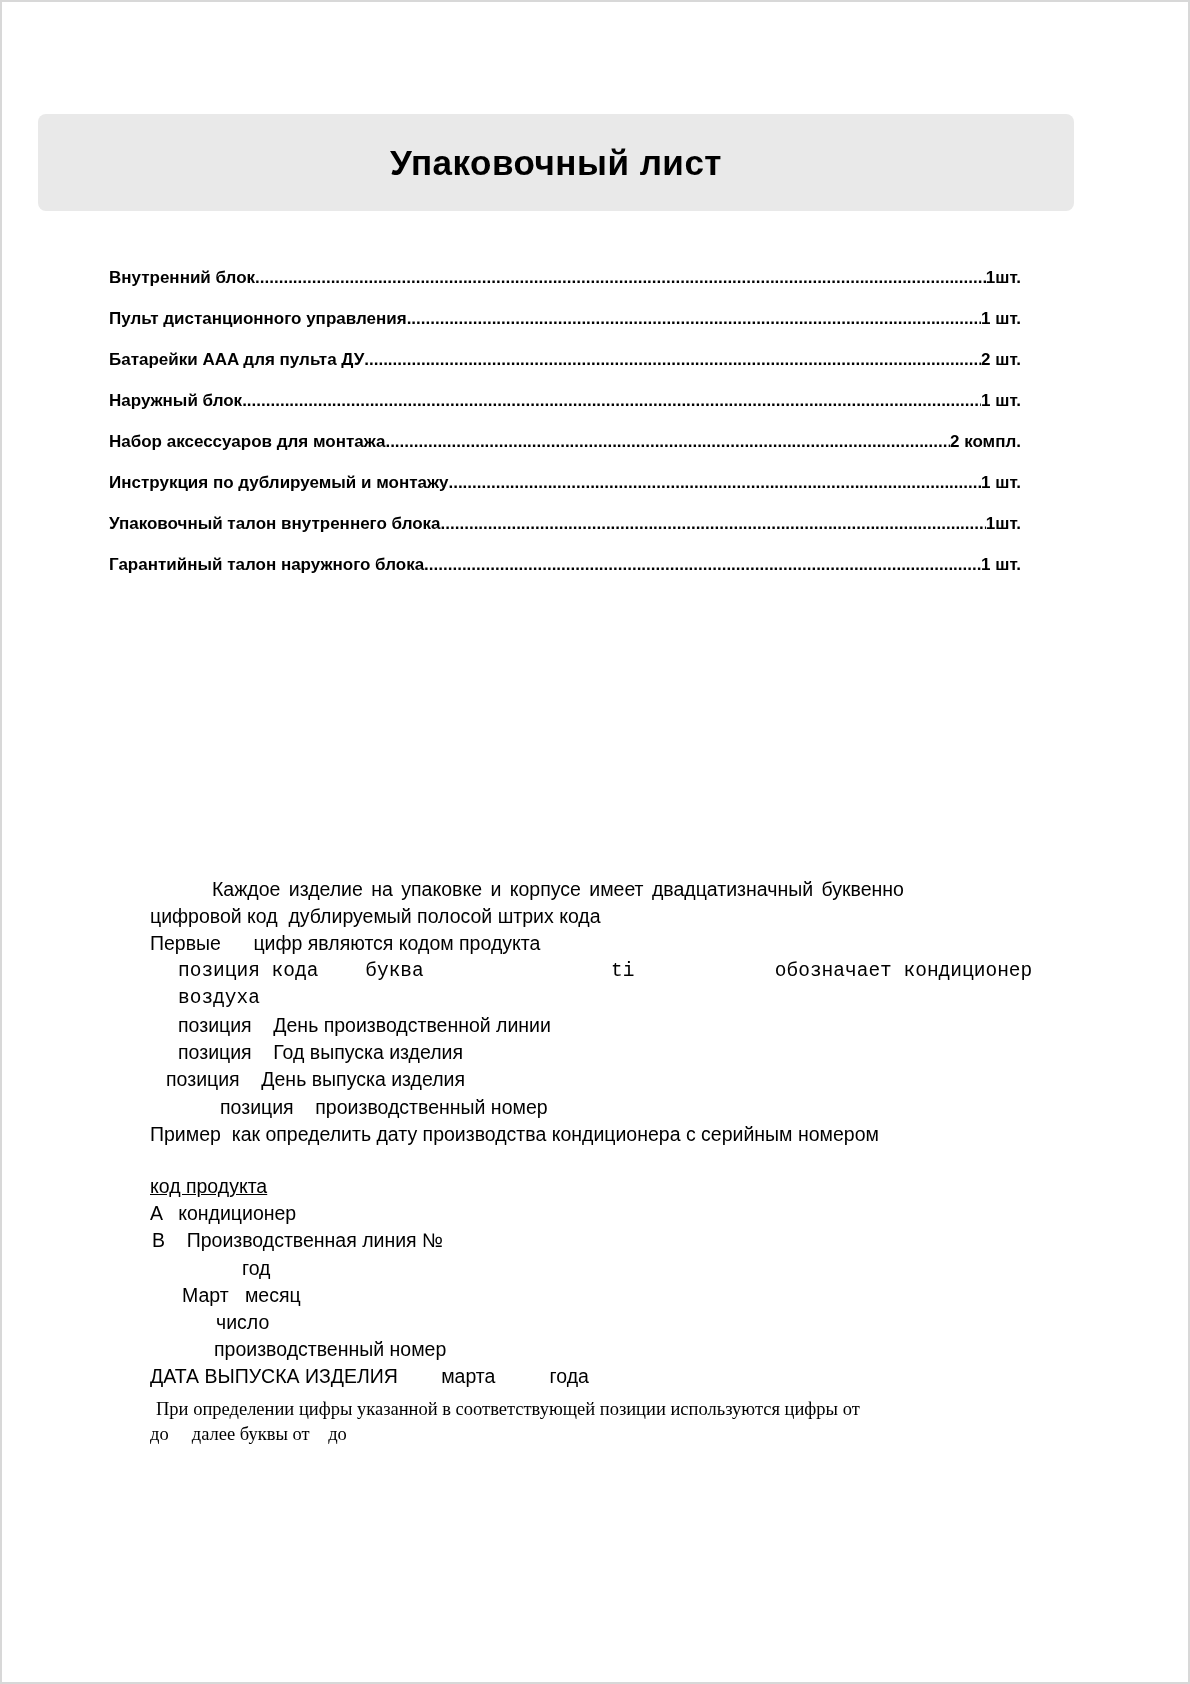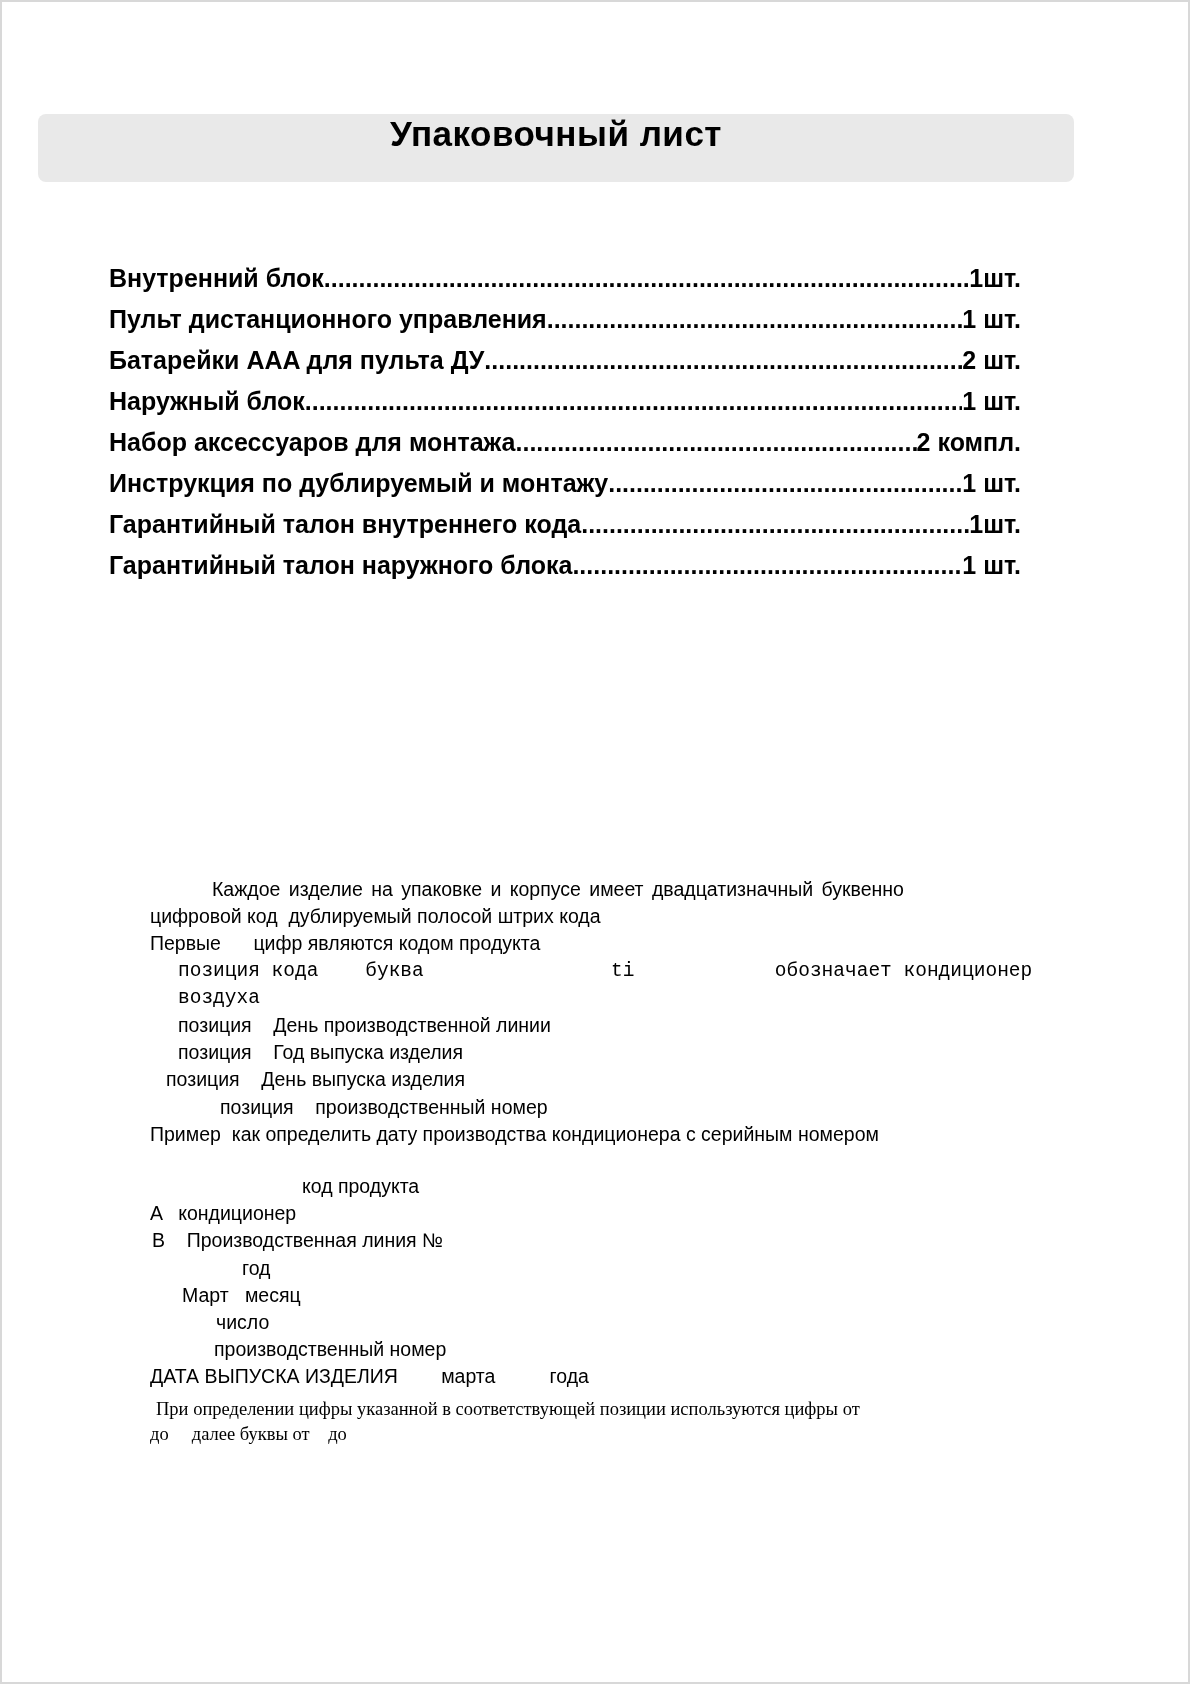--- a/index.html
+++ b/index.html
@@ -16,44 +16,44 @@
     inset: 0;
     border: 2px solid #d8d8d8;
     background: #fff;
   }
   
   .banner {
     position: absolute;
     left: 36px;
     top: 112px;
     width: 1036px;
-    height: 68px;
+    height: 97px;
     background: #e9e9e9;
     border-radius: 8px;
     display: flex;
-    align-items: flex-start;
+    align-items: center;
     justify-content: center;
   }
   .banner h1 {
     font-size: 35px;
     font-weight: bold;
     letter-spacing: 0.5px;
     color: #000;
   }
   
   .packing-list {
     position: absolute;
     left: 107px;
     top: 264px;
     width: 912px;
   }
   .row {
     display: flex;
     align-items: baseline;
-    font-size: 25px;
+    font-size: 17px;
     font-weight: bold;
     height: 41px;
     line-height: 24px;
   }
   .row .label { white-space: nowrap; }
   .row .leader {
     flex: 1;
     min-width: 0;
     overflow: hidden;
     white-space: nowrap;
@@ -112,42 +112,42 @@
       <span class="label">Набор аксессуаров для монтажа</span>
       <span class="leader"></span>
       <span class="qty">2 компл.</span>
     </div>
     <div class="row">
       <span class="label">Инструкция по дублируемый и монтажу </span>
       <span class="leader"></span>
       <span class="qty">1 шт.</span>
     </div>
     <div class="row">
-      <span class="label">Гарантийный талон внутреннего кода</span>
+      <span class="label">Упаковочный талон внутреннего блока</span>
       <span class="leader"></span>
       <span class="qty">1шт.</span>
     </div>
     <div class="row">
       <span class="label">Гарантийный талон наружного блока</span>
       <span class="leader"></span>
       <span class="qty">1 шт.</span>
     </div>
   </div>
 
   <div class="serial-section">
     <div class="sline" style="margin-left:62px; word-spacing:3px;">Каждое изделие на упаковке и корпусе имеет двадцатизначный буквенно</div>
     <div class="sline">цифровой код  дублируемый полосой штрих кода</div>
     <div class="sline">Первые      цифр являются кодом продукта</div>
     <div class="sline" style="margin-left:28px;font-family:Liberation Mono, monospace;">позиция кода    буква                ti            обозначает кондиционер воздуха</div>
     <div class="sline" style="margin-left:28px;">позиция    День производственной линии</div>
     <div class="sline" style="margin-left:28px;">позиция    Год выпуска изделия</div>
     <div class="sline" style="margin-left:16px;">позиция    День выпуска изделия</div>
     <div class="sline" style="margin-left:70px;">позиция    производственный номер</div>
     <div class="sline">Пример  как определить дату производства кондиционера с серийным номером</div>
-    <div class="sline" style="margin-left:152px; margin-top:25px;">код продукта</div>
+    <div class="sline" style="margin-top:25px;text-decoration:underline;">код продукта</div>
     <div class="sline">A   кондиционер</div>
     <div class="sline" style="margin-left:2px;">B    Производственная линия №</div>
     <div class="sline" style="margin-left:92px;">год</div>
     <div class="sline" style="margin-left:32px;">Март   месяц</div>
     <div class="sline" style="margin-left:66px;">число</div>
     <div class="sline" style="margin-left:64px;">производственный номер</div>
     <div class="sline">ДАТА ВЫПУСКА ИЗДЕЛИЯ        марта          года</div>
     <div class="sline serif" style="margin-left:6px; margin-top:6px;">При определении цифры указанной в соответствующей позиции используются цифры от</div>
     <div class="sline serif">до     далее буквы от    до</div>
   </div>

